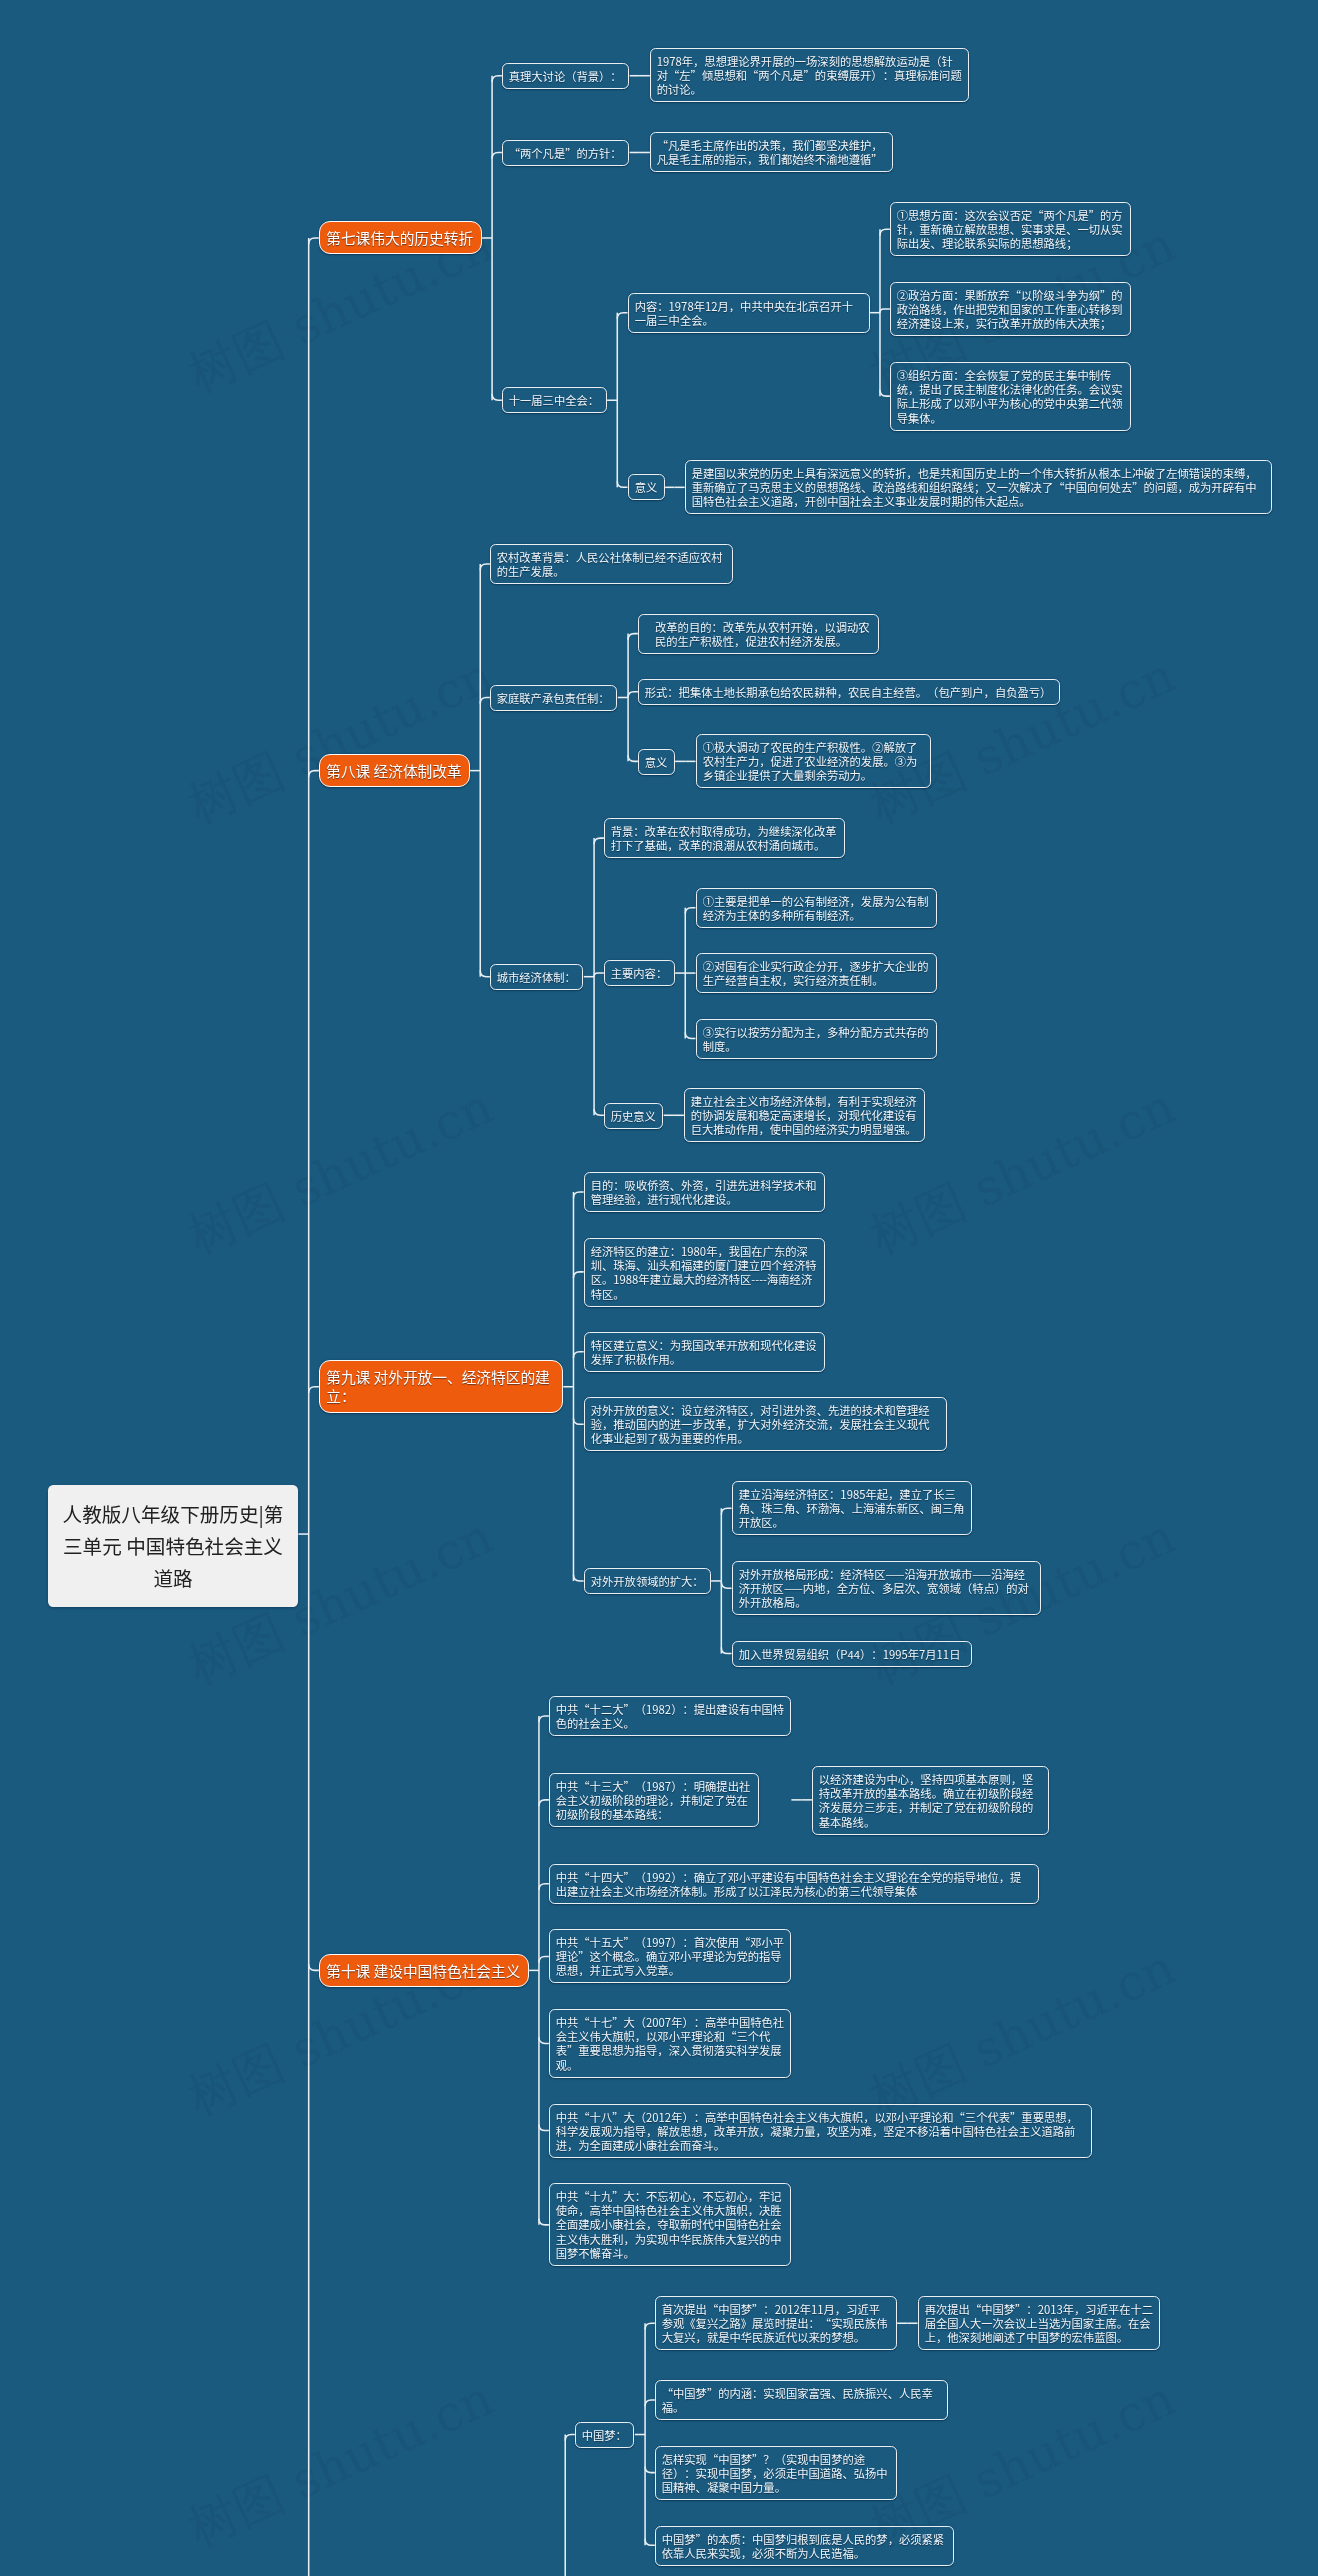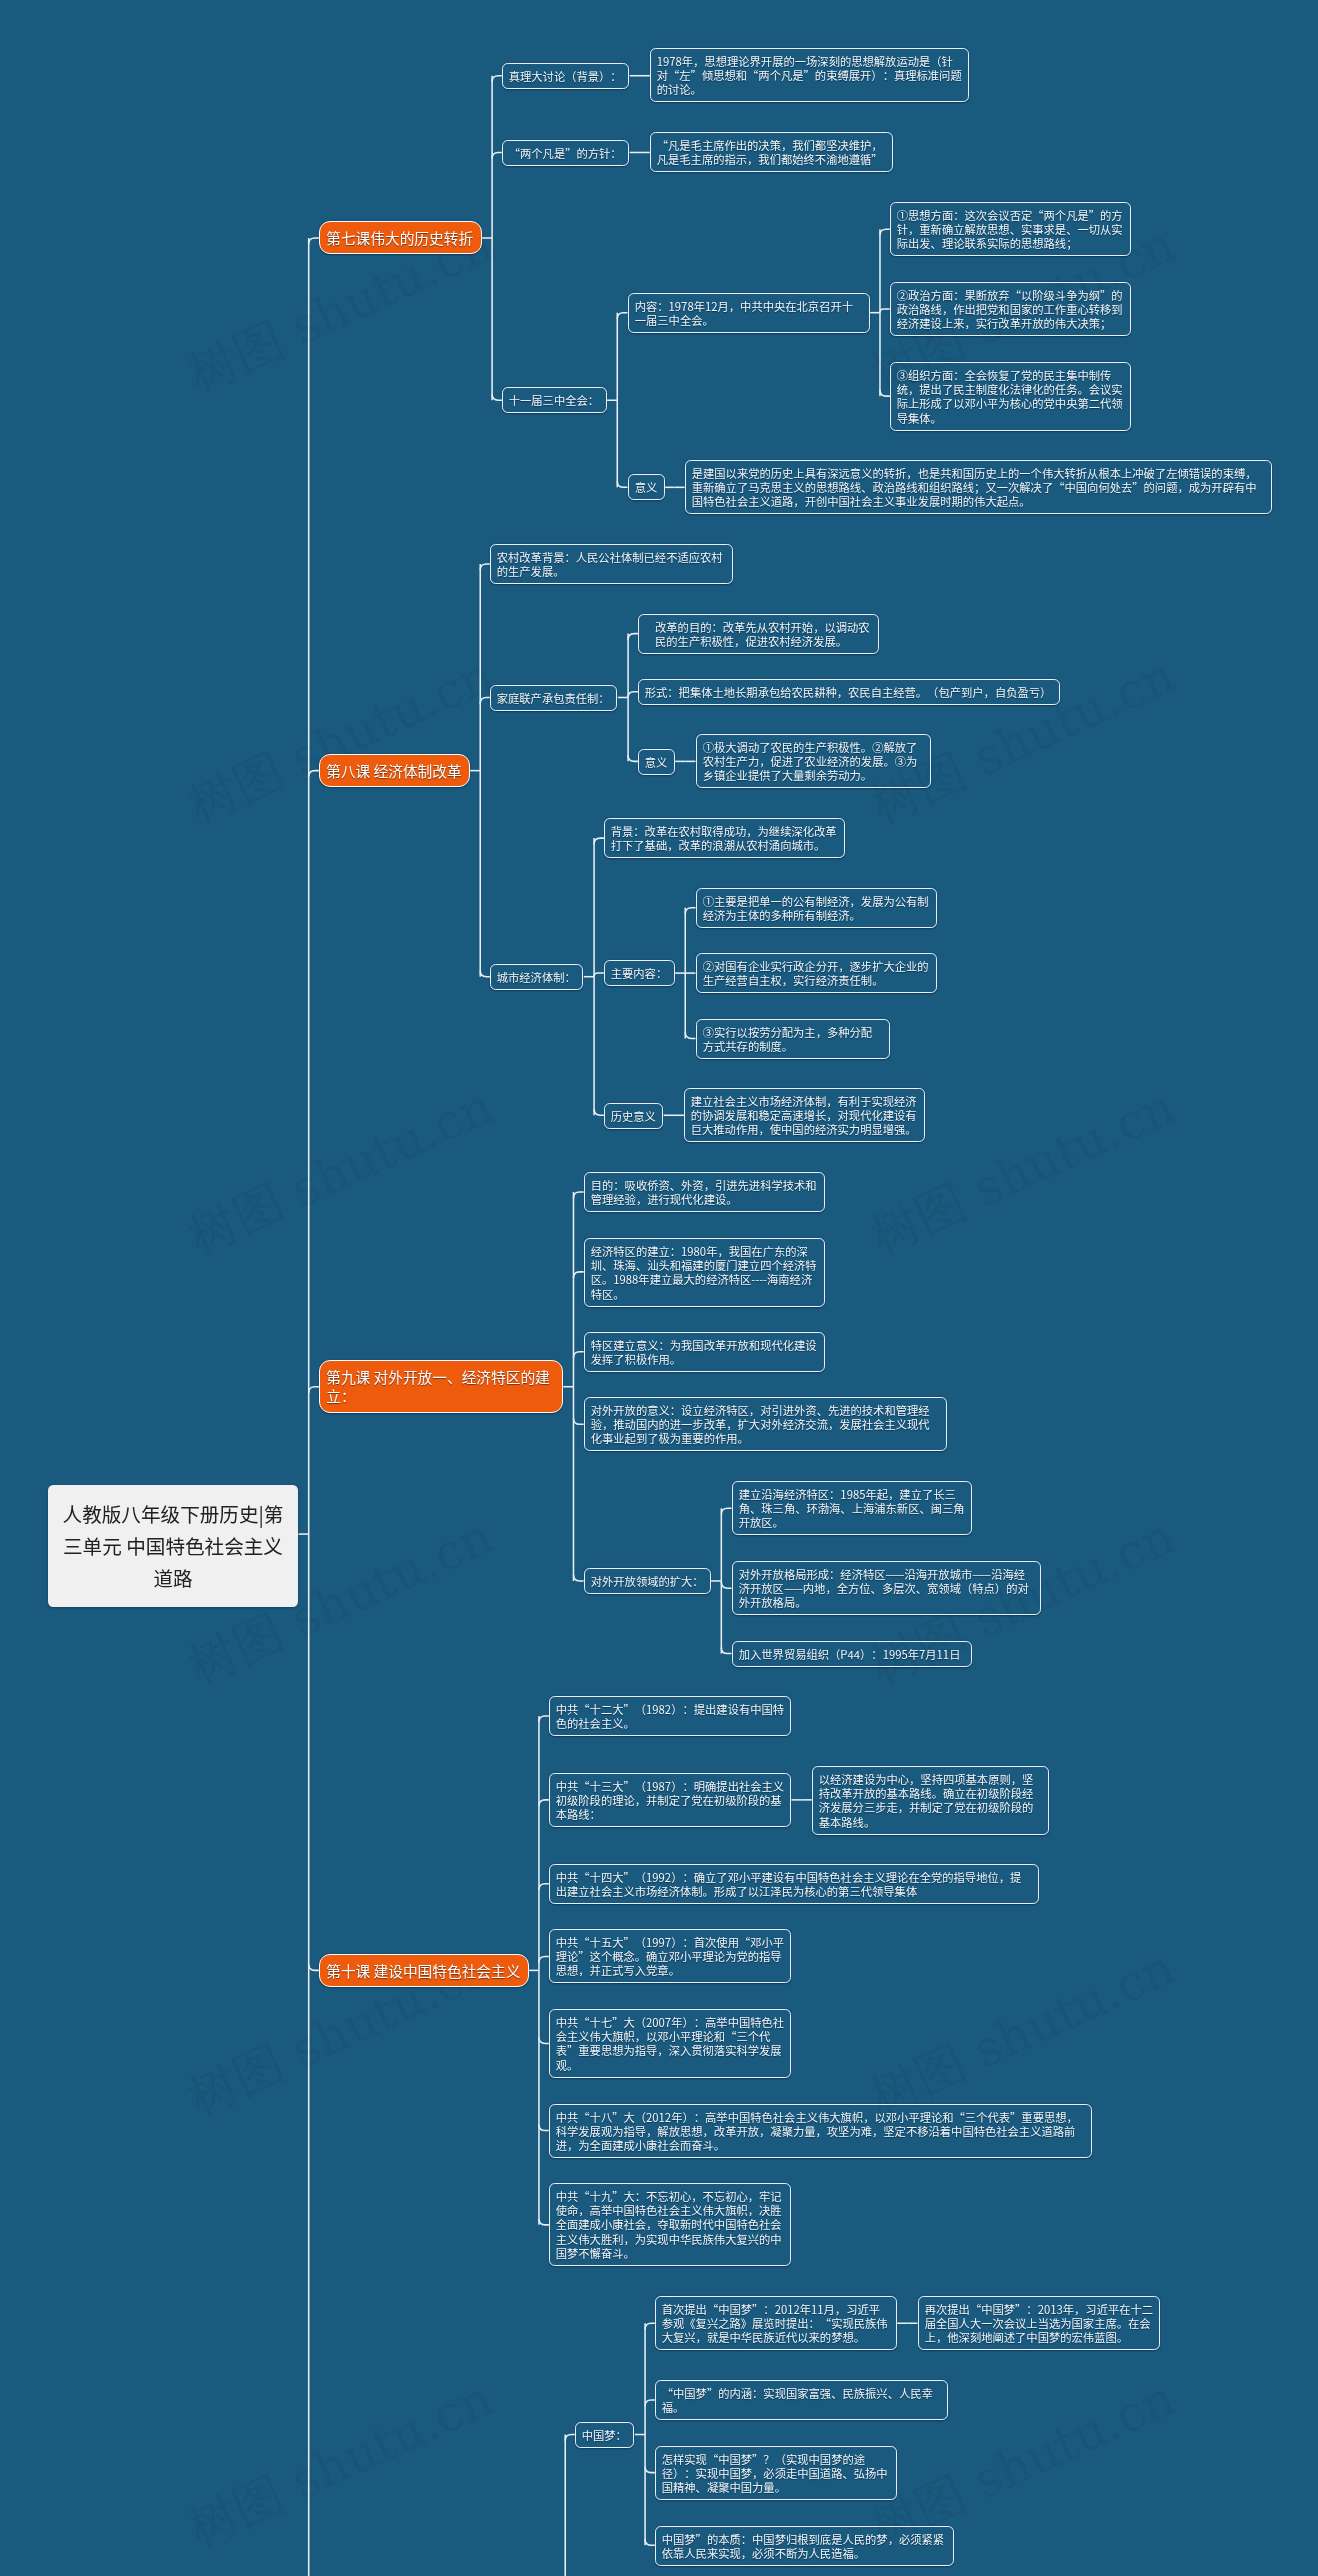--- a/index.html
+++ b/index.html
@@ -188,35 +188,35 @@
       <div class="node " style="left: 490px; top: 685px; width: 127px;">家庭联产承包责任制：</div>
       <div class="node " style="left: 638px; top: 614px; width: 241px; padding-left: 16px;">改革的目的：改革先从农村开始，以调动农民的生产积极性，促进农村经济发展。</div>
       <div class="node " style="left: 638px; top: 679px; width: 422px;">形式：把集体土地长期承包给农民耕种，农民自主经营。（包产到户，自负盈亏）</div>
       <div class="node " style="left: 638px; top: 749px; width: 37px;">意义</div>
       <div class="node " style="left: 696px; top: 734px; width: 235px;">①极大调动了农民的生产积极性。②解放了农村生产力，促进了农业经济的发展。③为乡镇企业提供了大量剩余劳动力。</div>
       <div class="node " style="left: 490px; top: 964px; width: 93px;">城市经济体制：</div>
       <div class="node " style="left: 604px; top: 818px; width: 241px;">背景：改革在农村取得成功，为继续深化改革打下了基础，改革的浪潮从农村涌向城市。</div>
       <div class="node " style="left: 604px; top: 960px; width: 71px;">主要内容：</div>
       <div class="node " style="left: 696px; top: 888px; width: 241px;">①主要是把单一的公有制经济，发展为公有制经济为主体的多种所有制经济。</div>
       <div class="node " style="left: 696px; top: 953px; width: 241px;">②对国有企业实行政企分开，逐步扩大企业的生产经营自主权，实行经济责任制。</div>
-      <div class="node " style="left: 696px; top: 1019px; width: 194px;">③实行以按劳分配为主，多种分配方式共存的制度。</div>
+      <div class="node " style="left: 696px; top: 1019px; width: 241px;">③实行以按劳分配为主，多种分配方式共存的制度。</div>
       <div class="node " style="left: 604px; top: 1103px; width: 59px;">历史意义</div>
       <div class="node " style="left: 684px; top: 1088px; width: 241px;">建立社会主义市场经济体制，有利于实现经济的协调发展和稳定高速增长，对现代化建设有巨大推动作用，使中国的经济实力明显增强。</div>
       <div class="node topic" style="left: 319px; top: 1360px; width: 244px;">第九课 对外开放一、经济特区的建立：</div>
       <div class="node " style="left: 584px; top: 1172px; width: 241px;">目的：吸收侨资、外资，引进先进科学技术和管理经验，进行现代化建设。</div>
       <div class="node " style="left: 584px; top: 1238px; width: 241px;">经济特区的建立：1980年，我国在广东的深圳、珠海、汕头和福建的厦门建立四个经济特区。1988年建立最大的经济特区----海南经济特区。</div>
       <div class="node " style="left: 584px; top: 1332px; width: 241px;">特区建立意义：为我国改革开放和现代化建设发挥了积极作用。</div>
       <div class="node " style="left: 584px; top: 1397px; width: 363px;">对外开放的意义：设立经济特区，对引进外资、先进的技术和管理经验，推动国内的进一步改革，扩大对外经济交流，发展社会主义现代化事业起到了极为重要的作用。</div>
       <div class="node " style="left: 584px; top: 1568px; width: 127px;">对外开放领域的扩大：</div>
       <div class="node " style="left: 732px; top: 1481px; width: 240px;">建立沿海经济特区：1985年起，建立了长三角、珠三角、环渤海、上海浦东新区、闽三角开放区。</div>
       <div class="node " style="left: 732px; top: 1561px; width: 309px;">对外开放格局形成：经济特区——沿海开放城市——沿海经济开放区——内地，全方位、多层次、宽领域（特点）的对外开放格局。</div>
       <div class="node " style="left: 732px; top: 1641px; width: 240px;">加入世界贸易组织（P44）：1995年7月11日</div>
       <div class="node topic" style="left: 319px; top: 1954px; width: 210px;">第十课 建设中国特色社会主义</div>
       <div class="node " style="left: 549px; top: 1696px; width: 242px;">中共“十二大”（1982）：提出建设有中国特色的社会主义。</div>
-      <div class="node " style="left: 549px; top: 1773px; width: 242px;">中共“十三大”（1987）：明确提出社会主义初级阶段的理论，并制定了党在初级阶段的基本路线：</div>
+      <div class="node " style="left: 549px; top: 1773px; width: 210px;">中共“十三大”（1987）：明确提出社会主义初级阶段的理论，并制定了党在初级阶段的基本路线：</div>
       <div class="node " style="left: 812px; top: 1766px; width: 237px;">以经济建设为中心，坚持四项基本原则，坚持改革开放的基本路线。确立在初级阶段经济发展分三步走，并制定了党在初级阶段的基本路线。</div>
       <div class="node " style="left: 549px; top: 1864px; width: 490px;">中共“十四大”（1992）：确立了邓小平建设有中国特色社会主义理论在全党的指导地位，提出建立社会主义市场经济体制。形成了以江泽民为核心的第三代领导集体</div>
       <div class="node " style="left: 549px; top: 1929px; width: 242px;">中共“十五大”（1997）：首次使用“邓小平理论”这个概念。确立邓小平理论为党的指导思想，并正式写入党章。</div>
       <div class="node " style="left: 549px; top: 2009px; width: 242px;">中共“十七”大（2007年）：高举中国特色社会主义伟大旗帜，以邓小平理论和“三个代表”重要思想为指导，深入贯彻落实科学发展观。</div>
       <div class="node " style="left: 549px; top: 2104px; width: 543px;">中共“十八”大（2012年）：高举中国特色社会主义伟大旗帜，以邓小平理论和“三个代表”重要思想，科学发展观为指导，解放思想，改革开放，凝聚力量，攻坚为难，坚定不移沿着中国特色社会主义道路前进，为全面建成小康社会而奋斗。</div>
       <div class="node " style="left: 549px; top: 2183px; width: 242px;">中共“十九”大：不忘初心，不忘初心，牢记使命，高举中国特色社会主义伟大旗帜，决胜全面建成小康社会，夺取新时代中国特色社会主义伟大胜利，为实现中华民族伟大复兴的中国梦不懈奋斗。</div>
       <div class="node " style="left: 575px; top: 2422px; width: 59px;">中国梦：</div>
       <div class="node " style="left: 655px; top: 2296px; width: 242px;">首次提出“中国梦”：2012年11月，习近平参观《复兴之路》展览时提出：“实现民族伟大复兴，就是中华民族近代以来的梦想。</div>
       <div class="node " style="left: 918px; top: 2296px; width: 242px;">再次提出“中国梦”：2013年，习近平在十二届全国人大一次会议上当选为国家主席。在会上，他深刻地阐述了中国梦的宏伟蓝图。</div>
       <div class="node " style="left: 655px; top: 2380px; width: 293px;">“中国梦”的内涵：实现国家富强、民族振兴、人民幸福。</div>

